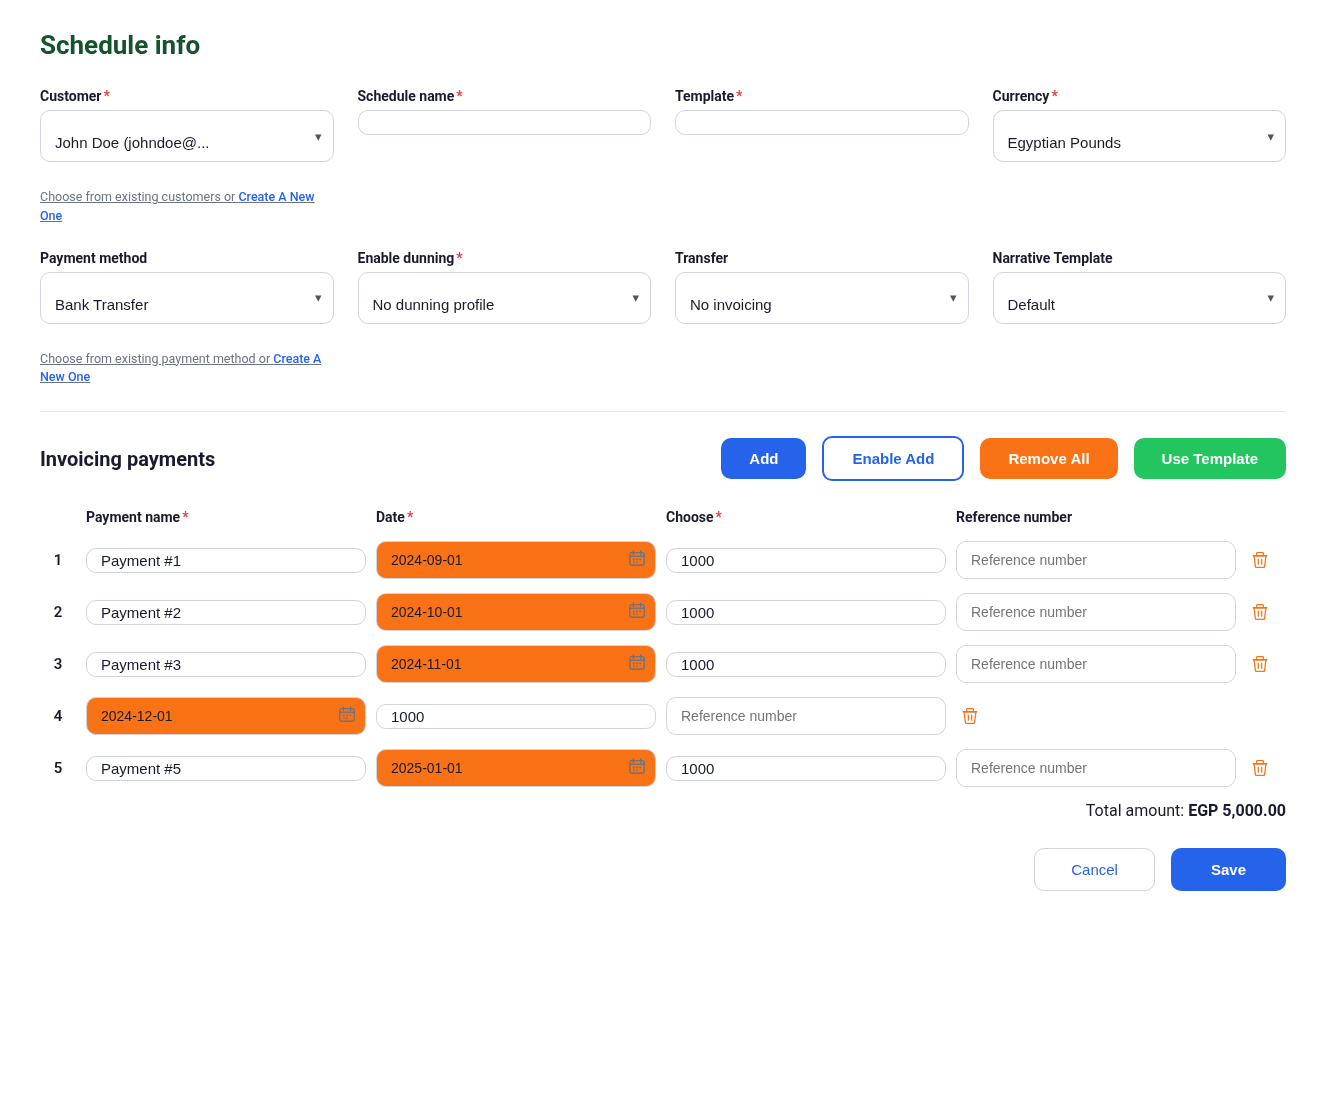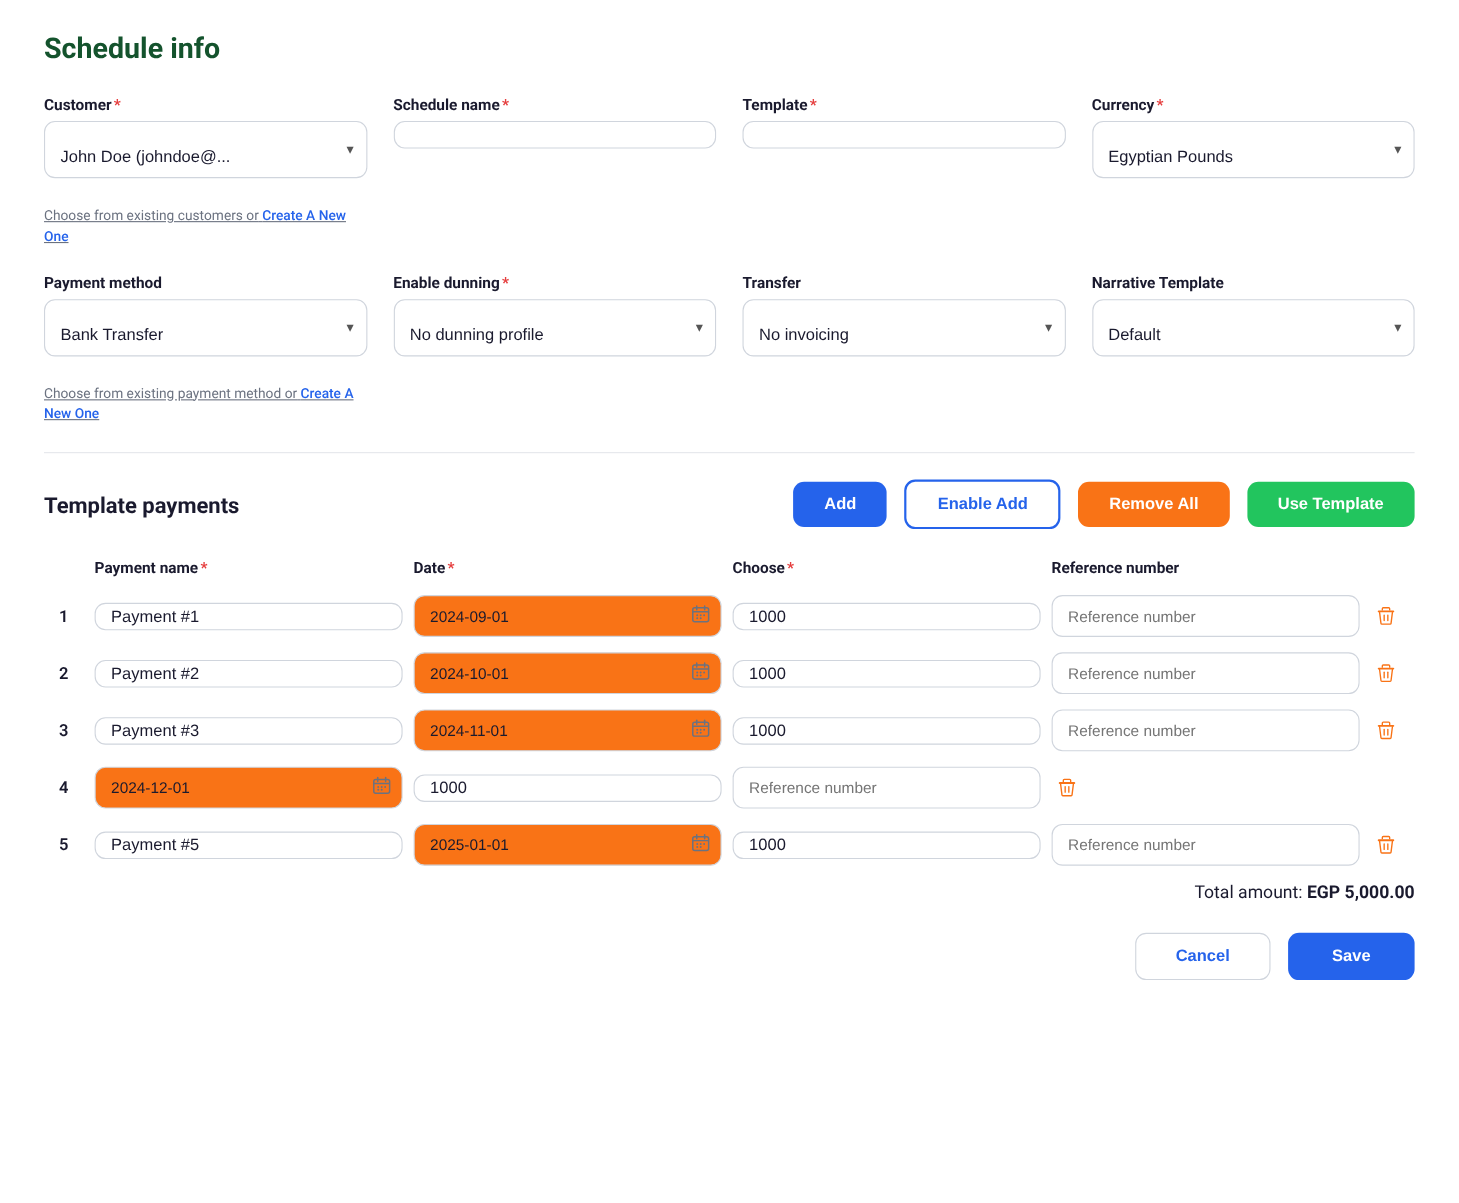--- a/index.html
+++ b/index.html
@@ -203,21 +203,21 @@
       justify-content: flex-end;
       gap: 16px;
     }
     .btn-cancel {
       background: #fff;
       border: 1.5px solid #d0d5dd;
       color: #2563eb;
       border-radius: 10px;
       padding: 12px 36px;
       font-size: 15px;
-      font-weight: 700;
+      font-weight: 400;
       cursor: pointer;
     }
     .btn-save {
       background: #2563eb;
       border: none;
       color: #fff;
       border-radius: 10px;
       padding: 12px 40px;
       font-size: 15px;
       font-weight: 600;
@@ -319,21 +319,21 @@
         <option>Default</option>
       </select>
       <span class="chevron-down">▾</span>
     </div>
   </div>
 </div>
 
 <hr class="divider">
 
 <div class="scheduled-header">
-  <span class="scheduled-title">Template payments</span>
+  <span class="scheduled-title">Invoicing payments</span>
   <button class="btn btn-primary">Add</button>
   <button class="btn btn-outline">Enable Add</button>
   <button class="btn btn-danger">Remove All</button>
   <button class="btn btn-success">Use Template</button>
 </div>
 
 <div class="payments-table">
 
   <div class="payments-table-header">
     <div></div>

